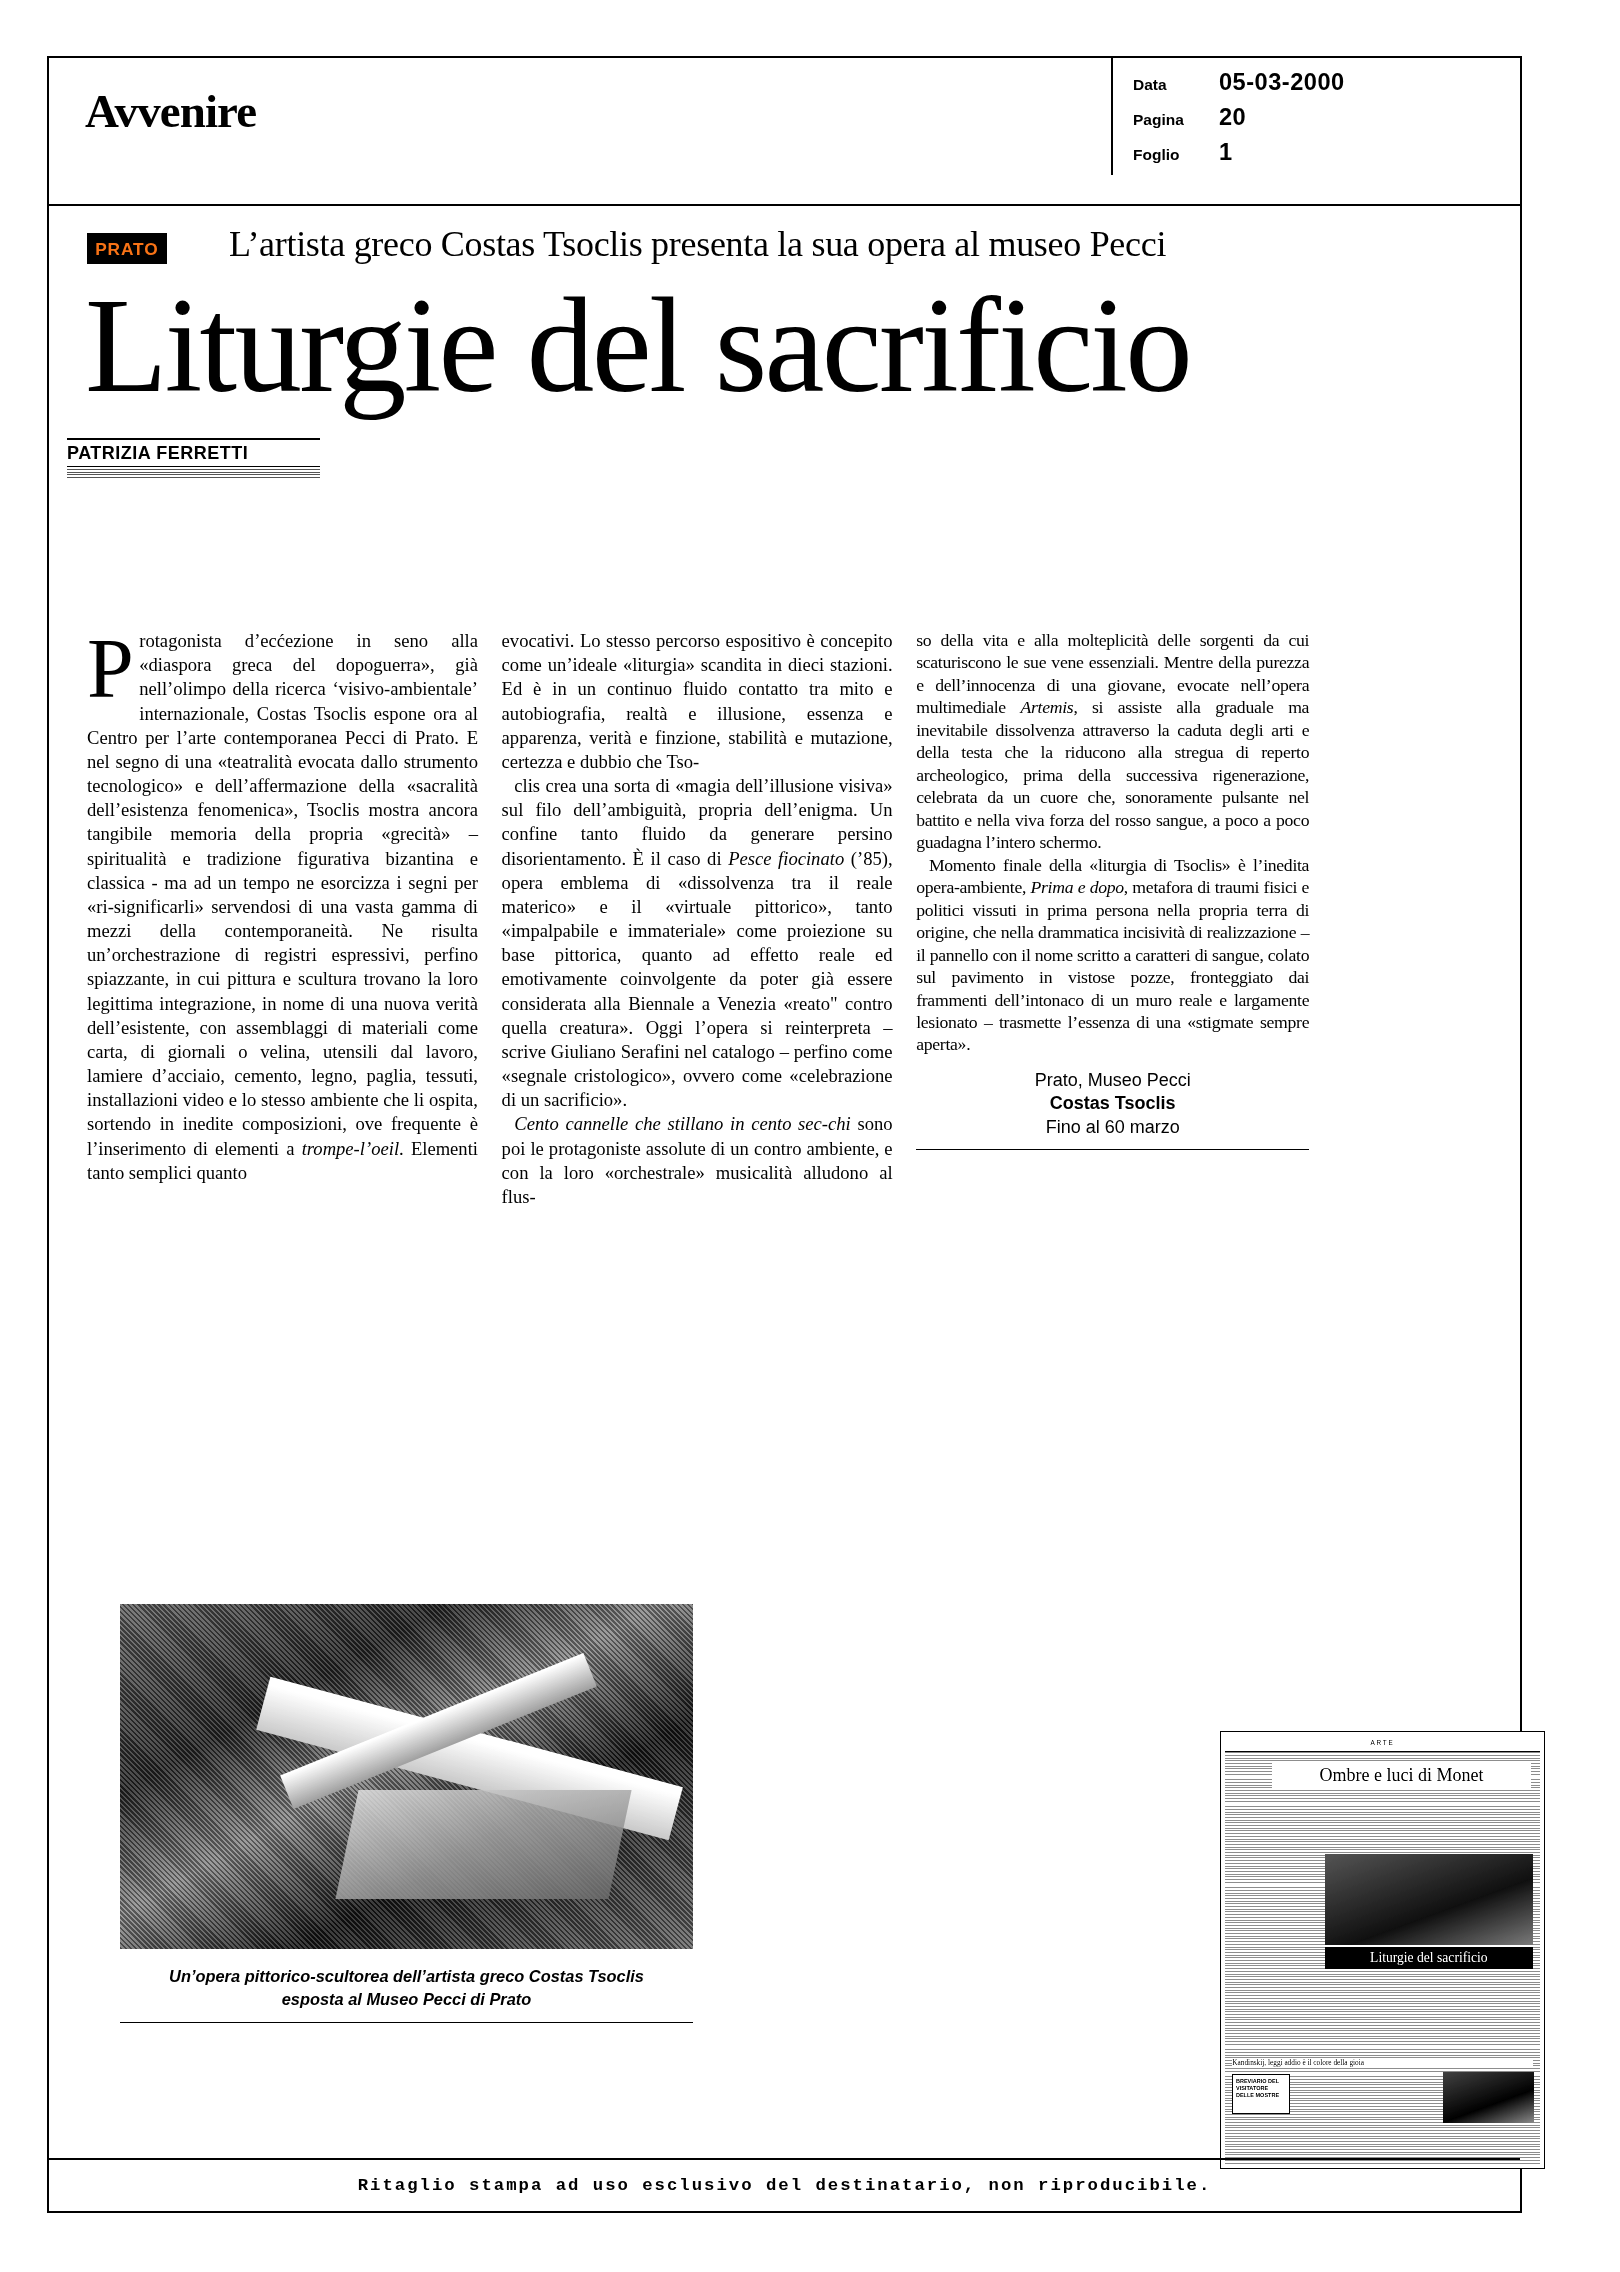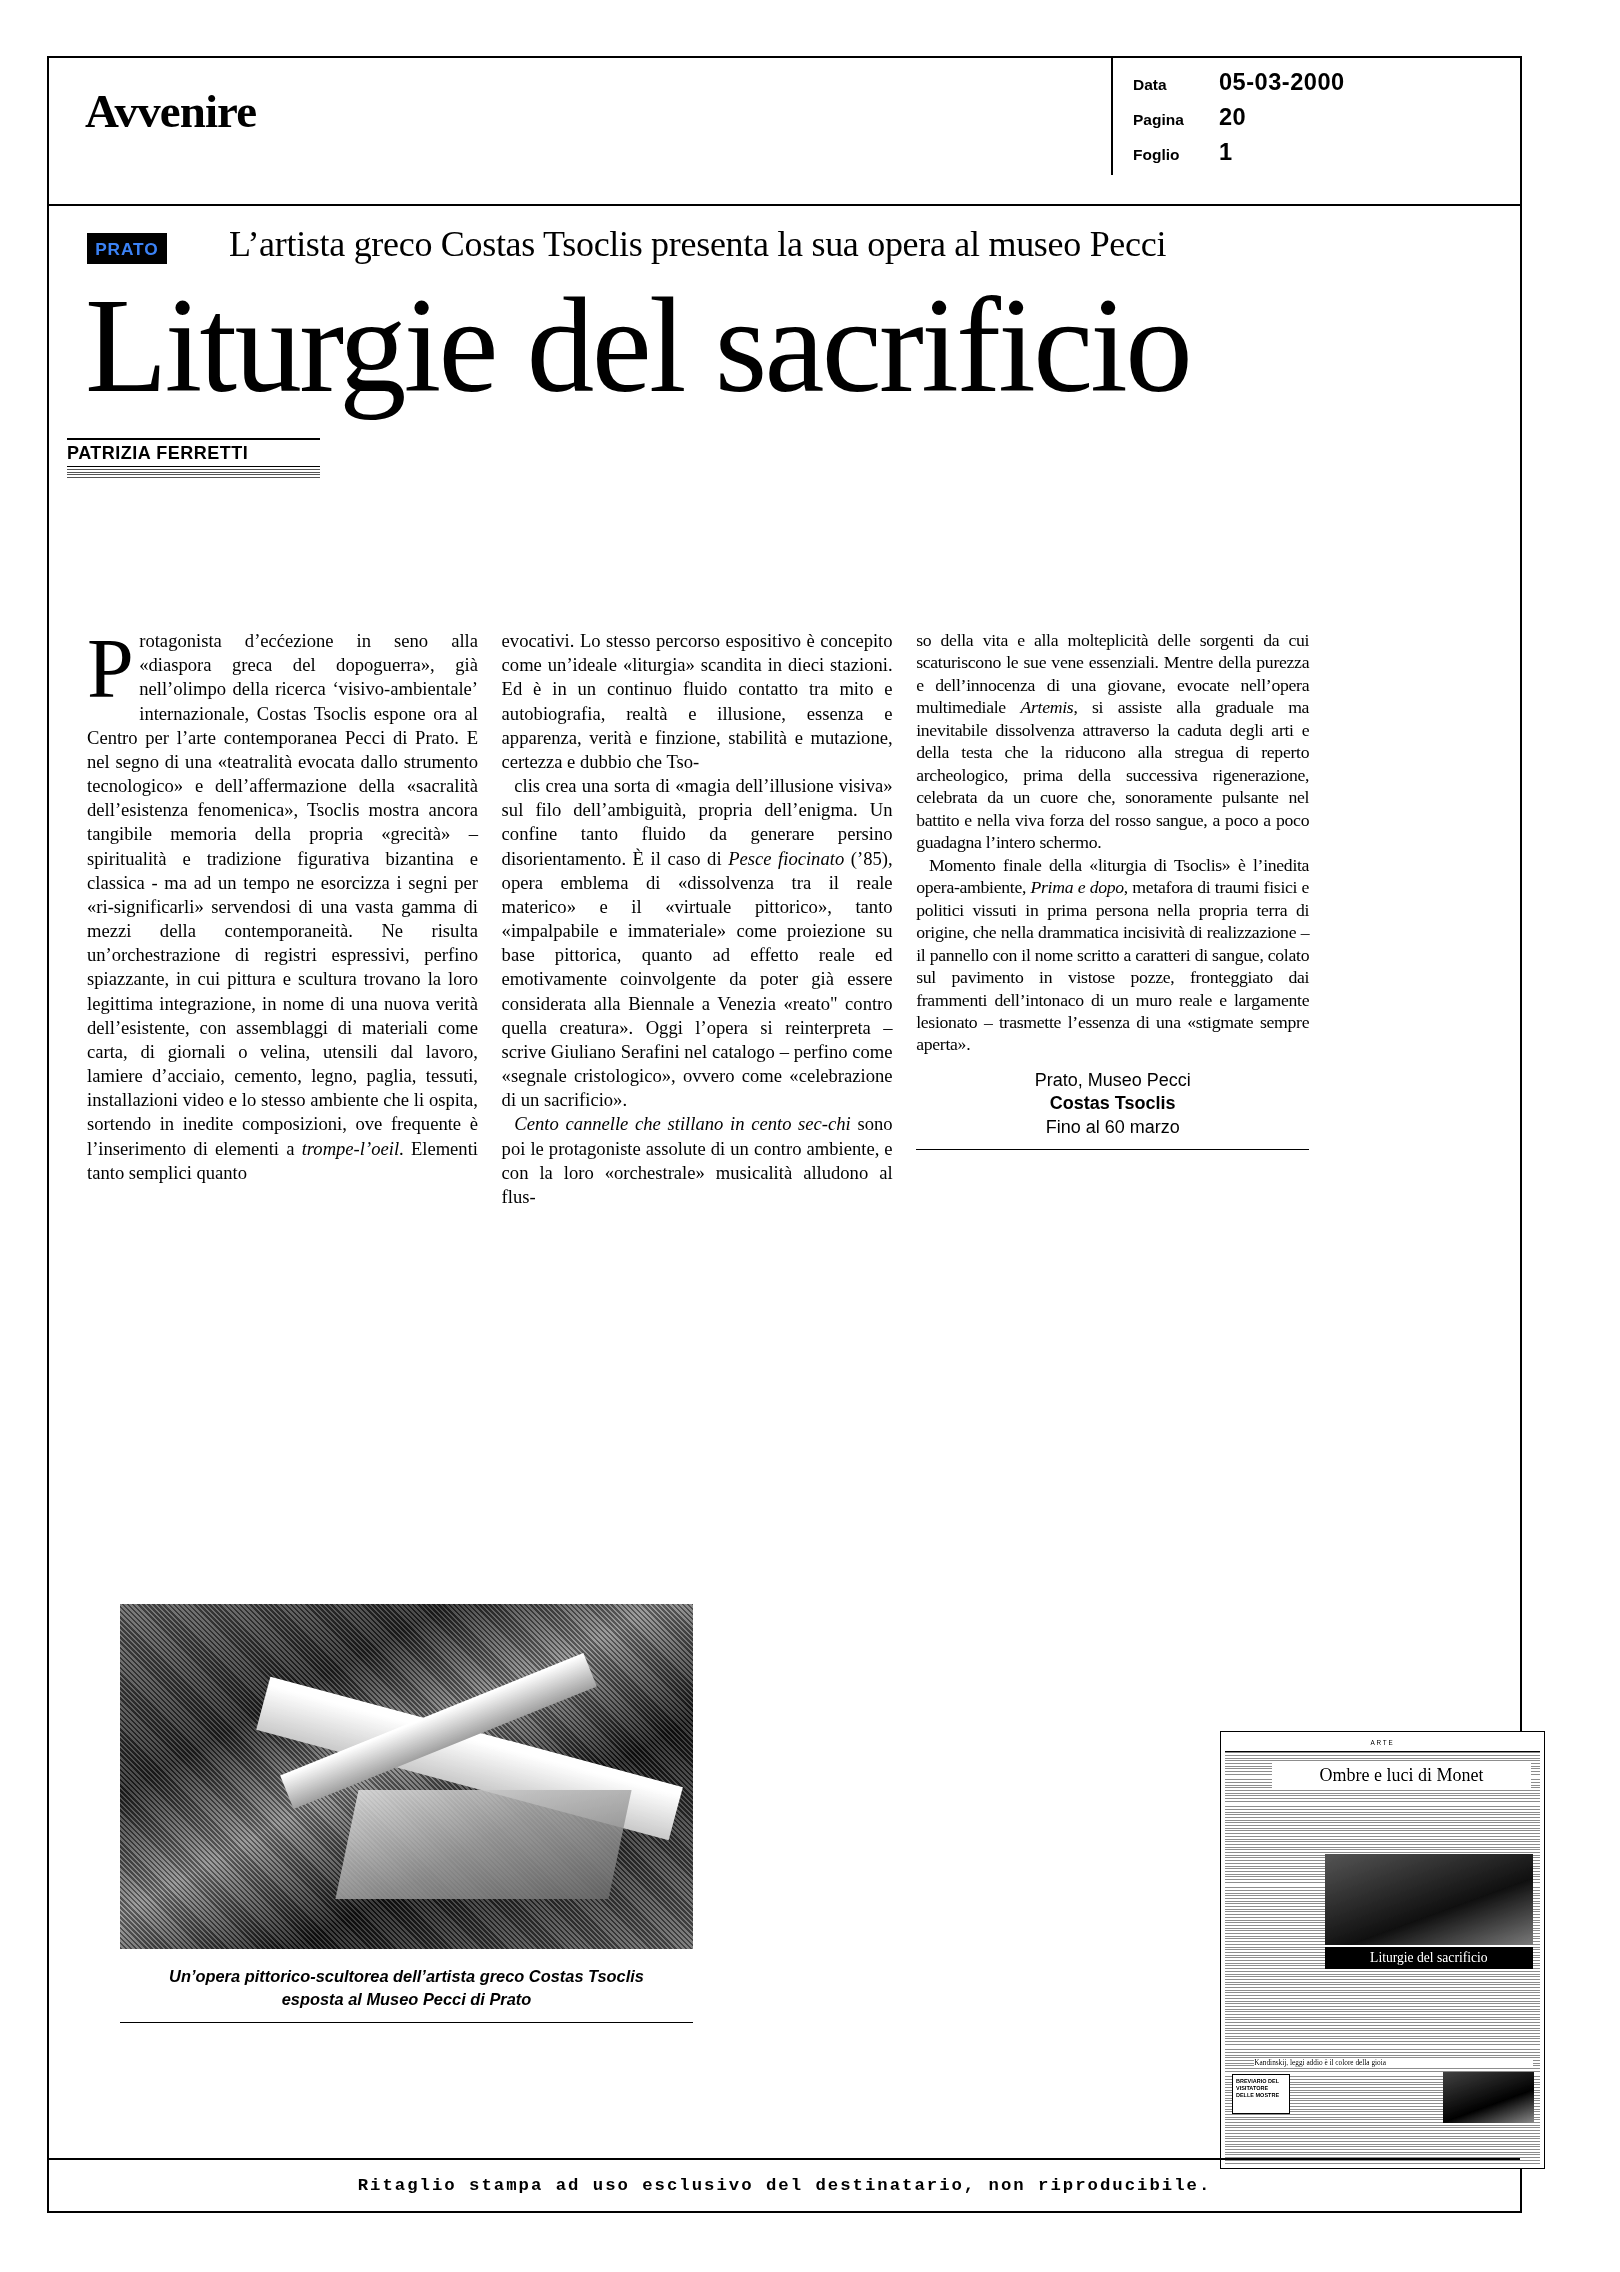--- a/index.html
+++ b/index.html
@@ -71,21 +71,21 @@
   .kicker-row {
     position: relative;
     margin: 20px 0 0 0;
     height: 45px;
   }
   .kicker-tag {
     position: absolute;
     left: 38px;
     top: 7.3px;
     background: #000;
-    color: #3b82f6;
+    color: #f97316;
     font-family: "Liberation Sans", sans-serif;
     font-weight: bold;
     font-size: 17.3px;
     letter-spacing: 0.9px;
     padding: 2.7px 8.2px 3.6px 8.2px;
     border-top: 3.6px solid #000;
   }
   .kicker-text {
     position: absolute;
     left: 180px;
@@ -320,21 +320,20 @@
     font-weight: bold;
   }
   .thumb-line {
     position: absolute;
     left: 7.3px;
     right: 7.3px;
     top: 322px;
     font-family: "Liberation Serif", serif;
     font-size: 7.3px;
     background: #fff;
-    margin-left: 22px;
   }
   
   .footer {
     position: absolute;
     left: 0;
     right: 0;
     bottom: 0;
     height: 51px;
     border-top: 2.7px solid #000;
     display: flex;

